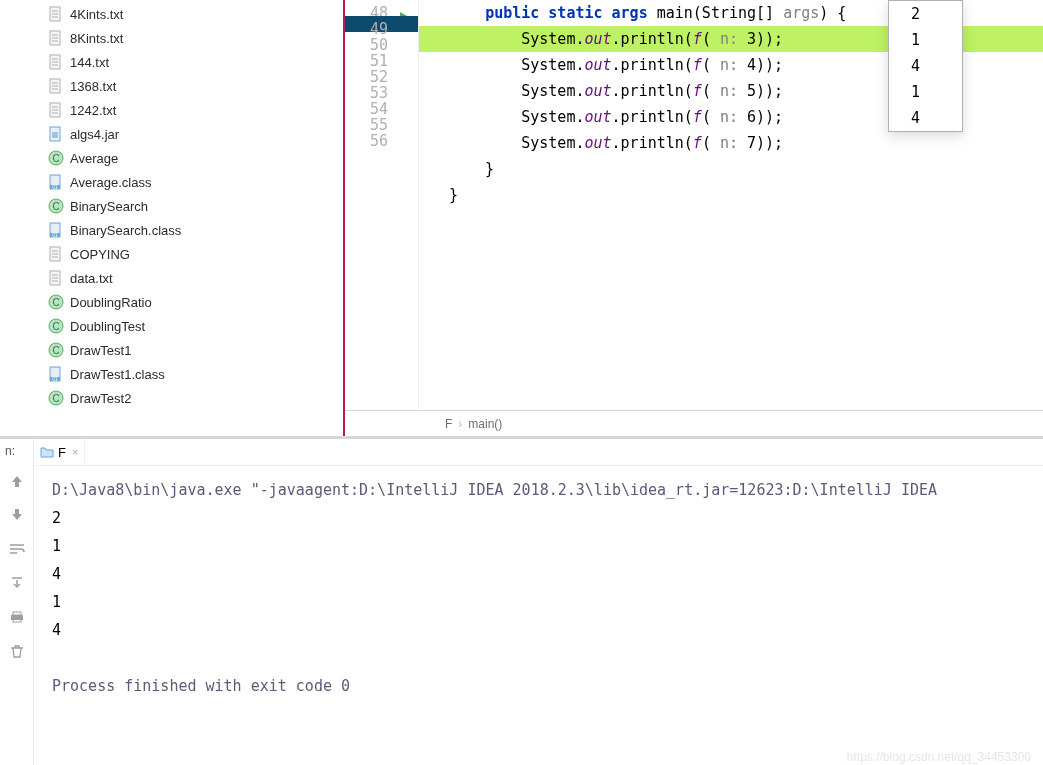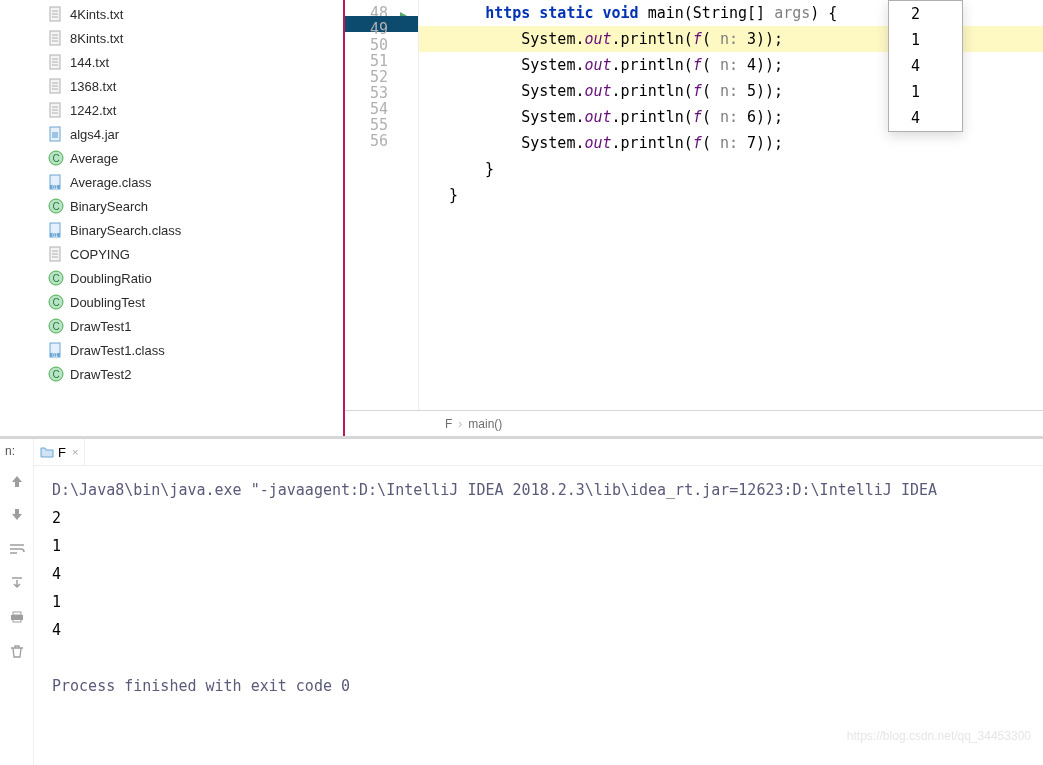--- a/index.html
+++ b/index.html
@@ -12,42 +12,42 @@
 .tree-item .ico { width:16px; height:16px; margin-right:6px; display:flex; align-items:center; justify-content:center; }
 .tree-item .lbl { color:#2b2b2b; }
 .editor { flex:1; display:flex; flex-direction:column; }
 .code-area { flex:1; display:flex; position:relative; font-family:Consolas,monospace; font-size:15px; }
 .gutter { width:74px; background:#fff; text-align:right; color:#b0b0b0; border-right:1px solid #eee; }
 .gutter .ln { height:16px; line-height:26px; padding-right:30px; position:relative; }
 .gutter .ln.hl { background:#0c4a6e; }
 .run-arrow { position:absolute; right:8px; top:5px; }
 .code { flex:1; position:relative; }
 .code .cl { height:26px; line-height:26px; padding-left:30px; white-space:pre; }
-.code .cl.hl { background:#fef9c3; }
+.code .cl.hl { background:#bef264; }
 .kw { color:#0033b3; font-weight:bold; }
 .st { color:#660e7a; font-style:italic; }
 .pn { color:#808080; }
 .txt { color:#000; }
 .popup { position:absolute; left:469px; top:0; width:75px; background:#fff; border:1px solid #b0b0b0; box-shadow:0 4px 12px rgba(0,0,0,0.15); z-index:10; }
 .popup .pl { height:26px; line-height:26px; padding-left:22px; font-family:Consolas,monospace; font-size:15px; color:#000; }
 .breadcrumb { height:26px; border-top:1px solid #d6d6d6; display:flex; align-items:center; padding-left:100px; color:#6e6e6e; font-size:12px; }
 .breadcrumb .sep { margin:0 6px; color:#bbb; }
 .bottom { flex:1; display:flex; border-top:3px solid #d6d6d6; position:relative; }
 .run-label { position:absolute; left:5px; top:5px; font-size:12px; color:#555; }
 .run-toolbar { width:34px; background:#fff; border-right:1px solid #eee; display:flex; flex-direction:column; align-items:center; padding-top:32px; gap:14px; }
 .run-toolbar .tb { width:20px; height:20px; color:#808080; display:flex; align-items:center; justify-content:center; cursor:pointer; }
 .run-tab-row { height:27px; display:flex; align-items:center; padding-left:0; border-bottom:1px solid #eee; }
 .run-tab { display:flex; align-items:center; height:100%; padding:0 6px; border-right:1px solid #eee; background:#fff; }
 .run-tab .ico { width:14px; height:14px; margin-right:4px; }
 .run-tab .x { margin-left:6px; color:#aaa; font-size:11px; }
 .console { flex:1; font-family:Consolas,monospace; font-size:15px; padding:10px 18px; line-height:28px; color:#000; }
 .console .cmd { color:#5a5a7a; }
 .console .exit { color:#5a5a7a; }
 .run-main { flex:1; display:flex; flex-direction:column; }
-.watermark { position:absolute; right:12px; bottom:22px; color:#e6e6e6; font-size:12px; }
+.watermark { position:absolute; right:12px; bottom:1px; color:#e6e6e6; font-size:12px; }
 </style>
 </head>
 <body>
 
 <div class="root">
   <div class="top">
     <div class="sidebar">
       <div class="tree" id="tree">
           <div class="tree-item">
             <span class="ico">
@@ -154,20 +154,31 @@
           <div class="tree-item">
             <span class="ico">
               <svg width="16" height="16" viewBox="0 0 16 16">
                 <rect x="2" y="1" width="10" height="14" fill="#f4f4f4" stroke="#b0b0b0"></rect>
                 <line x1="4" y1="5" x2="10" y2="5" stroke="#b0b0b0"></line>
                 <line x1="4" y1="8" x2="10" y2="8" stroke="#b0b0b0"></line>
                 <line x1="4" y1="11" x2="10" y2="11" stroke="#b0b0b0"></line>
               </svg>
             </span>
             <span class="lbl">COPYING</span>
+          </div>
+          <div class="tree-item">
+            <span class="ico">
+              <svg width="16" height="16" viewBox="0 0 16 16">
+                <rect x="2" y="1" width="10" height="14" fill="#f4f4f4" stroke="#b0b0b0"></rect>
+                <line x1="4" y1="5" x2="10" y2="5" stroke="#b0b0b0"></line>
+                <line x1="4" y1="8" x2="10" y2="8" stroke="#b0b0b0"></line>
+                <line x1="4" y1="11" x2="10" y2="11" stroke="#b0b0b0"></line>
+              </svg>
+            </span>
+            <span class="lbl">data.txt</span>
           </div>
           <div class="tree-item">
             <span class="ico">
               <svg width="16" height="16" viewBox="0 0 16 16">
                 <circle cx="8" cy="8" r="7" fill="#b7e4c7" stroke="#4caf50"></circle>
                 <text x="8" y="12" text-anchor="middle" font-size="10" fill="#2e7d32" font-family="Arial">C</text>
               </svg>
             </span>
             <span class="lbl">DoublingRatio</span>
           </div>
@@ -226,21 +237,21 @@
             <div class="ln">56</div>
           </div>
         <div class="code" id="code">
           <div class="popup" id="popup">
               <div class="pl">2</div>
               <div class="pl">1</div>
               <div class="pl">4</div>
               <div class="pl">1</div>
               <div class="pl">4</div>
             </div>
-        <div class="cl"><span class="txt">    </span><span class="kw">https static void</span><span class="txt"> main(String[] </span><span class="pn">args</span><span class="txt">) {</span></div>
+        <div class="cl"><span class="txt">    </span><span class="kw">public static args</span><span class="txt"> main(String[] </span><span class="pn">args</span><span class="txt">) {</span></div>
             <div class="cl hl"><span class="txt">        System.</span><span class="st">out</span><span class="txt">.println(</span><span class="st">f</span><span class="txt">(</span><span class="pn"> n: </span><span class="txt">3));</span></div>
             <div class="cl"><span class="txt">        System.</span><span class="st">out</span><span class="txt">.println(</span><span class="st">f</span><span class="txt">(</span><span class="pn"> n: </span><span class="txt">4));</span></div>
             <div class="cl"><span class="txt">        System.</span><span class="st">out</span><span class="txt">.println(</span><span class="st">f</span><span class="txt">(</span><span class="pn"> n: </span><span class="txt">5));</span></div>
             <div class="cl"><span class="txt">        System.</span><span class="st">out</span><span class="txt">.println(</span><span class="st">f</span><span class="txt">(</span><span class="pn"> n: </span><span class="txt">6));</span></div>
             <div class="cl"><span class="txt">        System.</span><span class="st">out</span><span class="txt">.println(</span><span class="st">f</span><span class="txt">(</span><span class="pn"> n: </span><span class="txt">7));</span></div>
             <div class="cl"><span class="txt">    }</span></div>
             <div class="cl"><span class="txt">}</span></div>
             <div class="cl"><span class="txt"></span></div>
           </div>
       </div>

